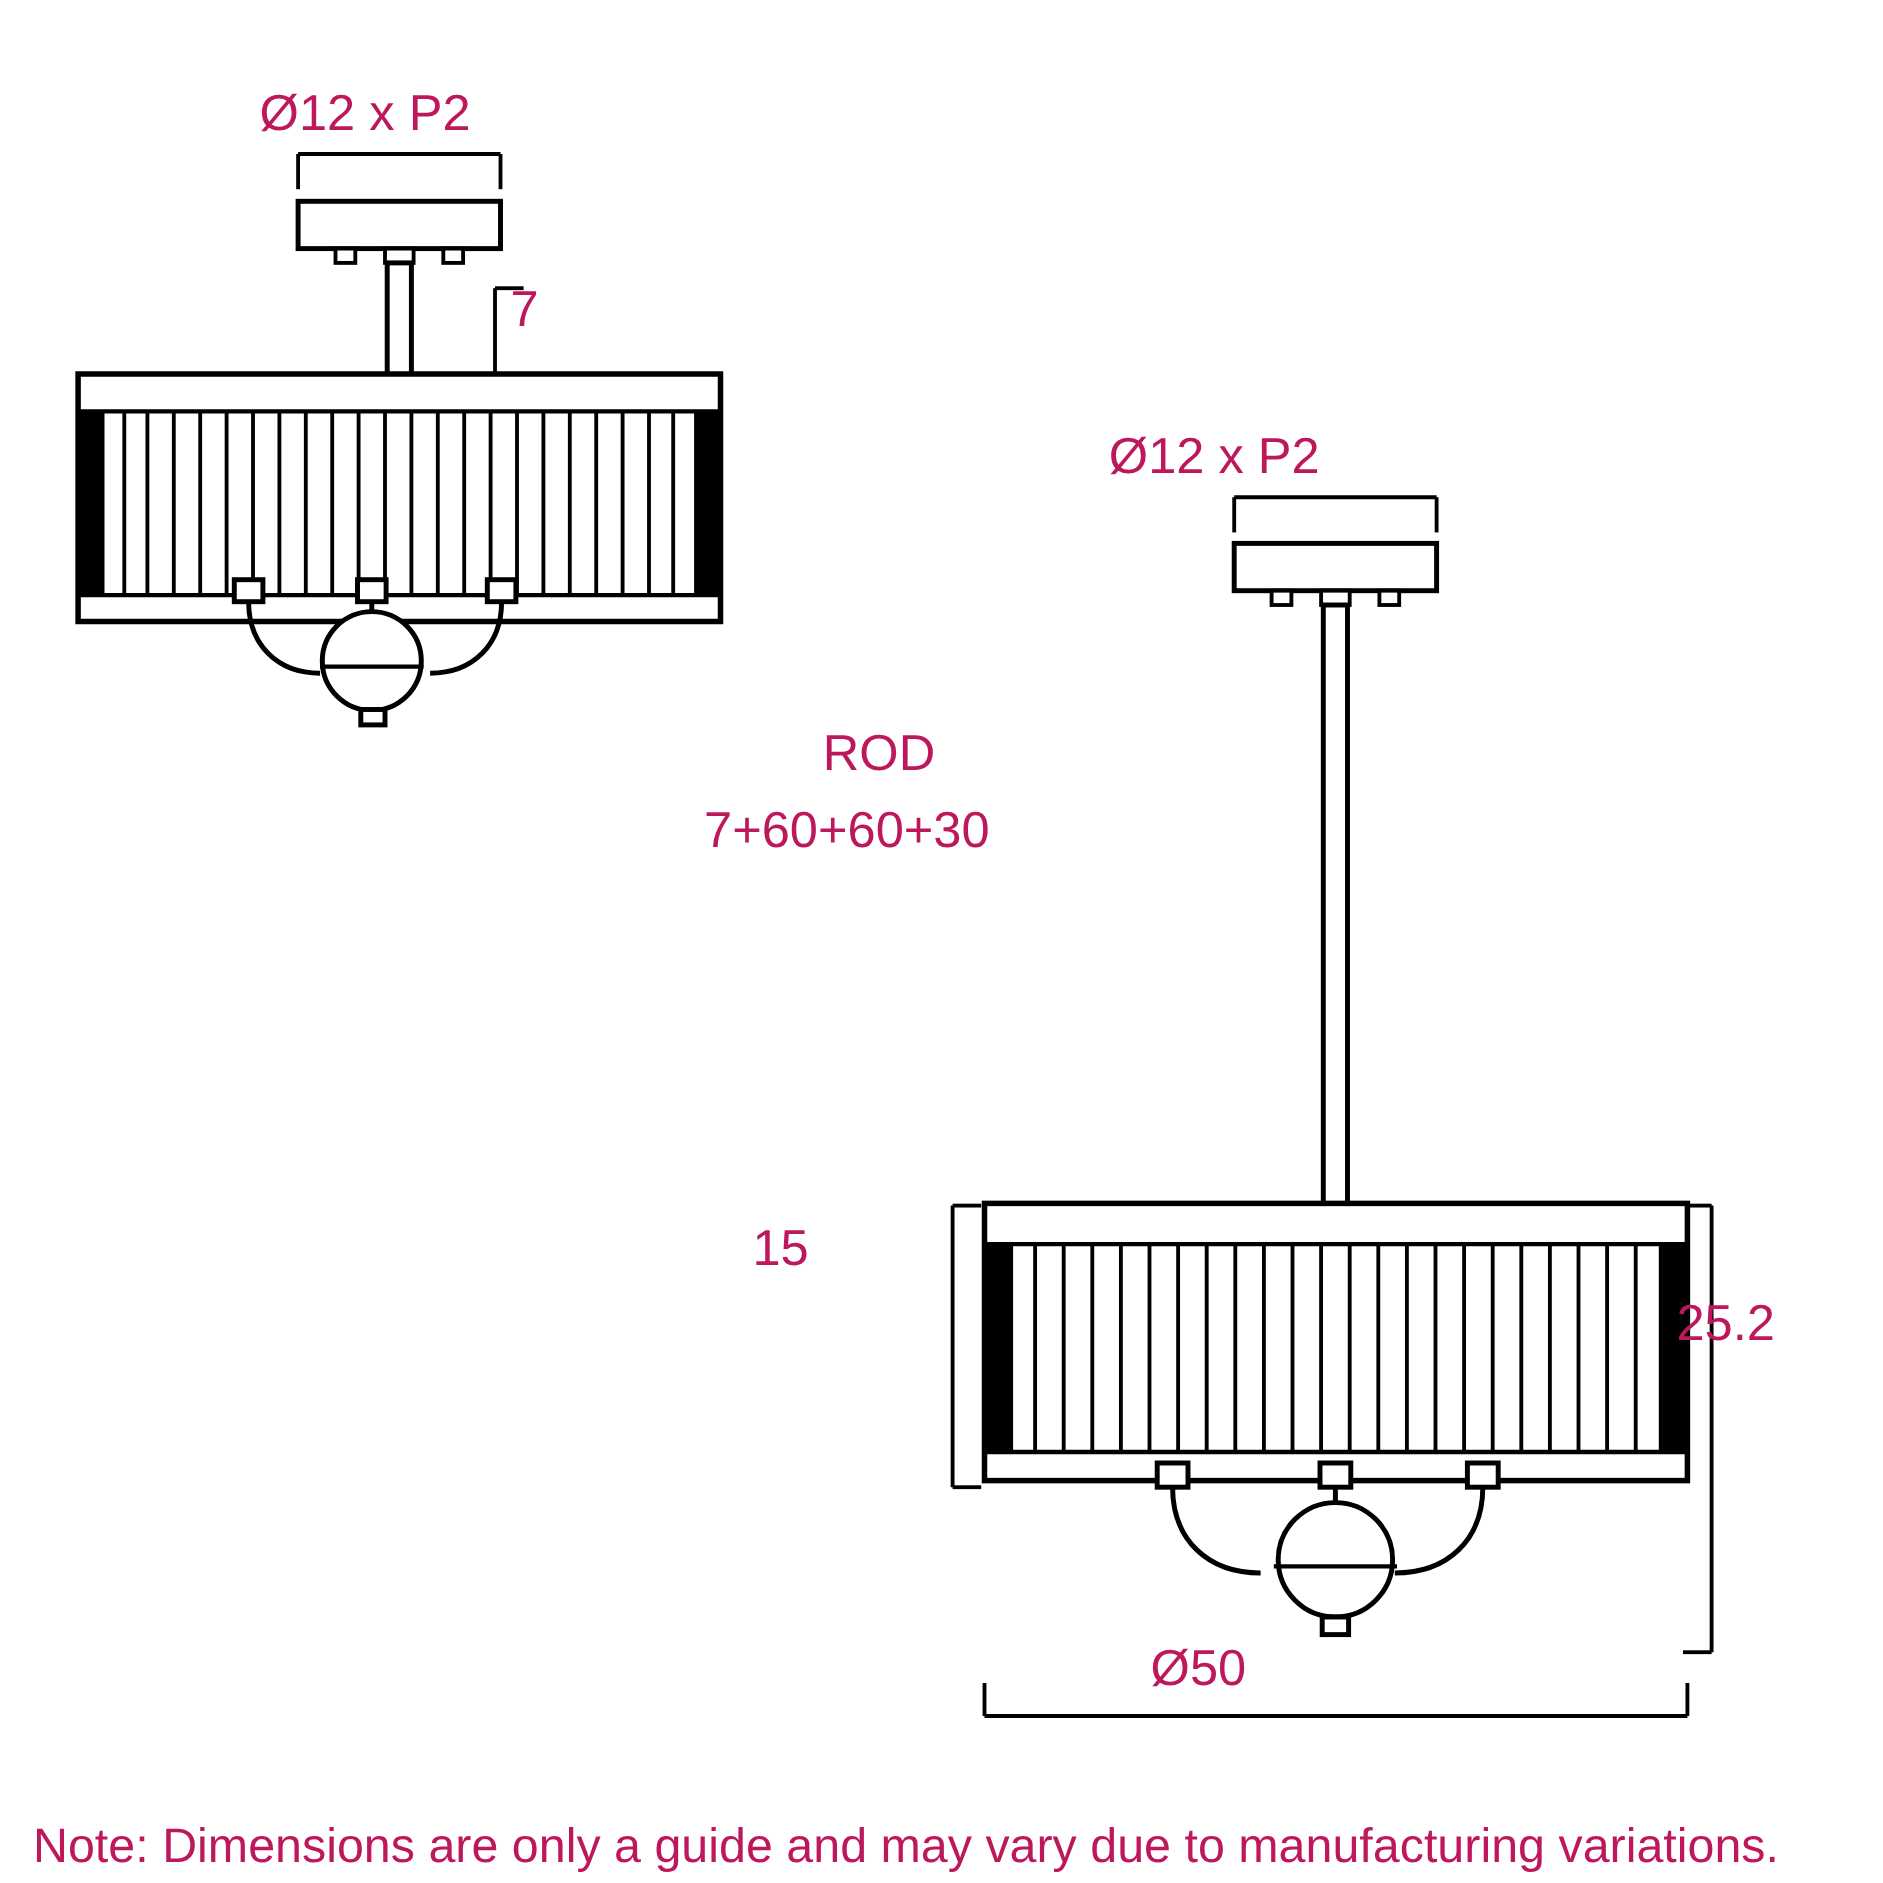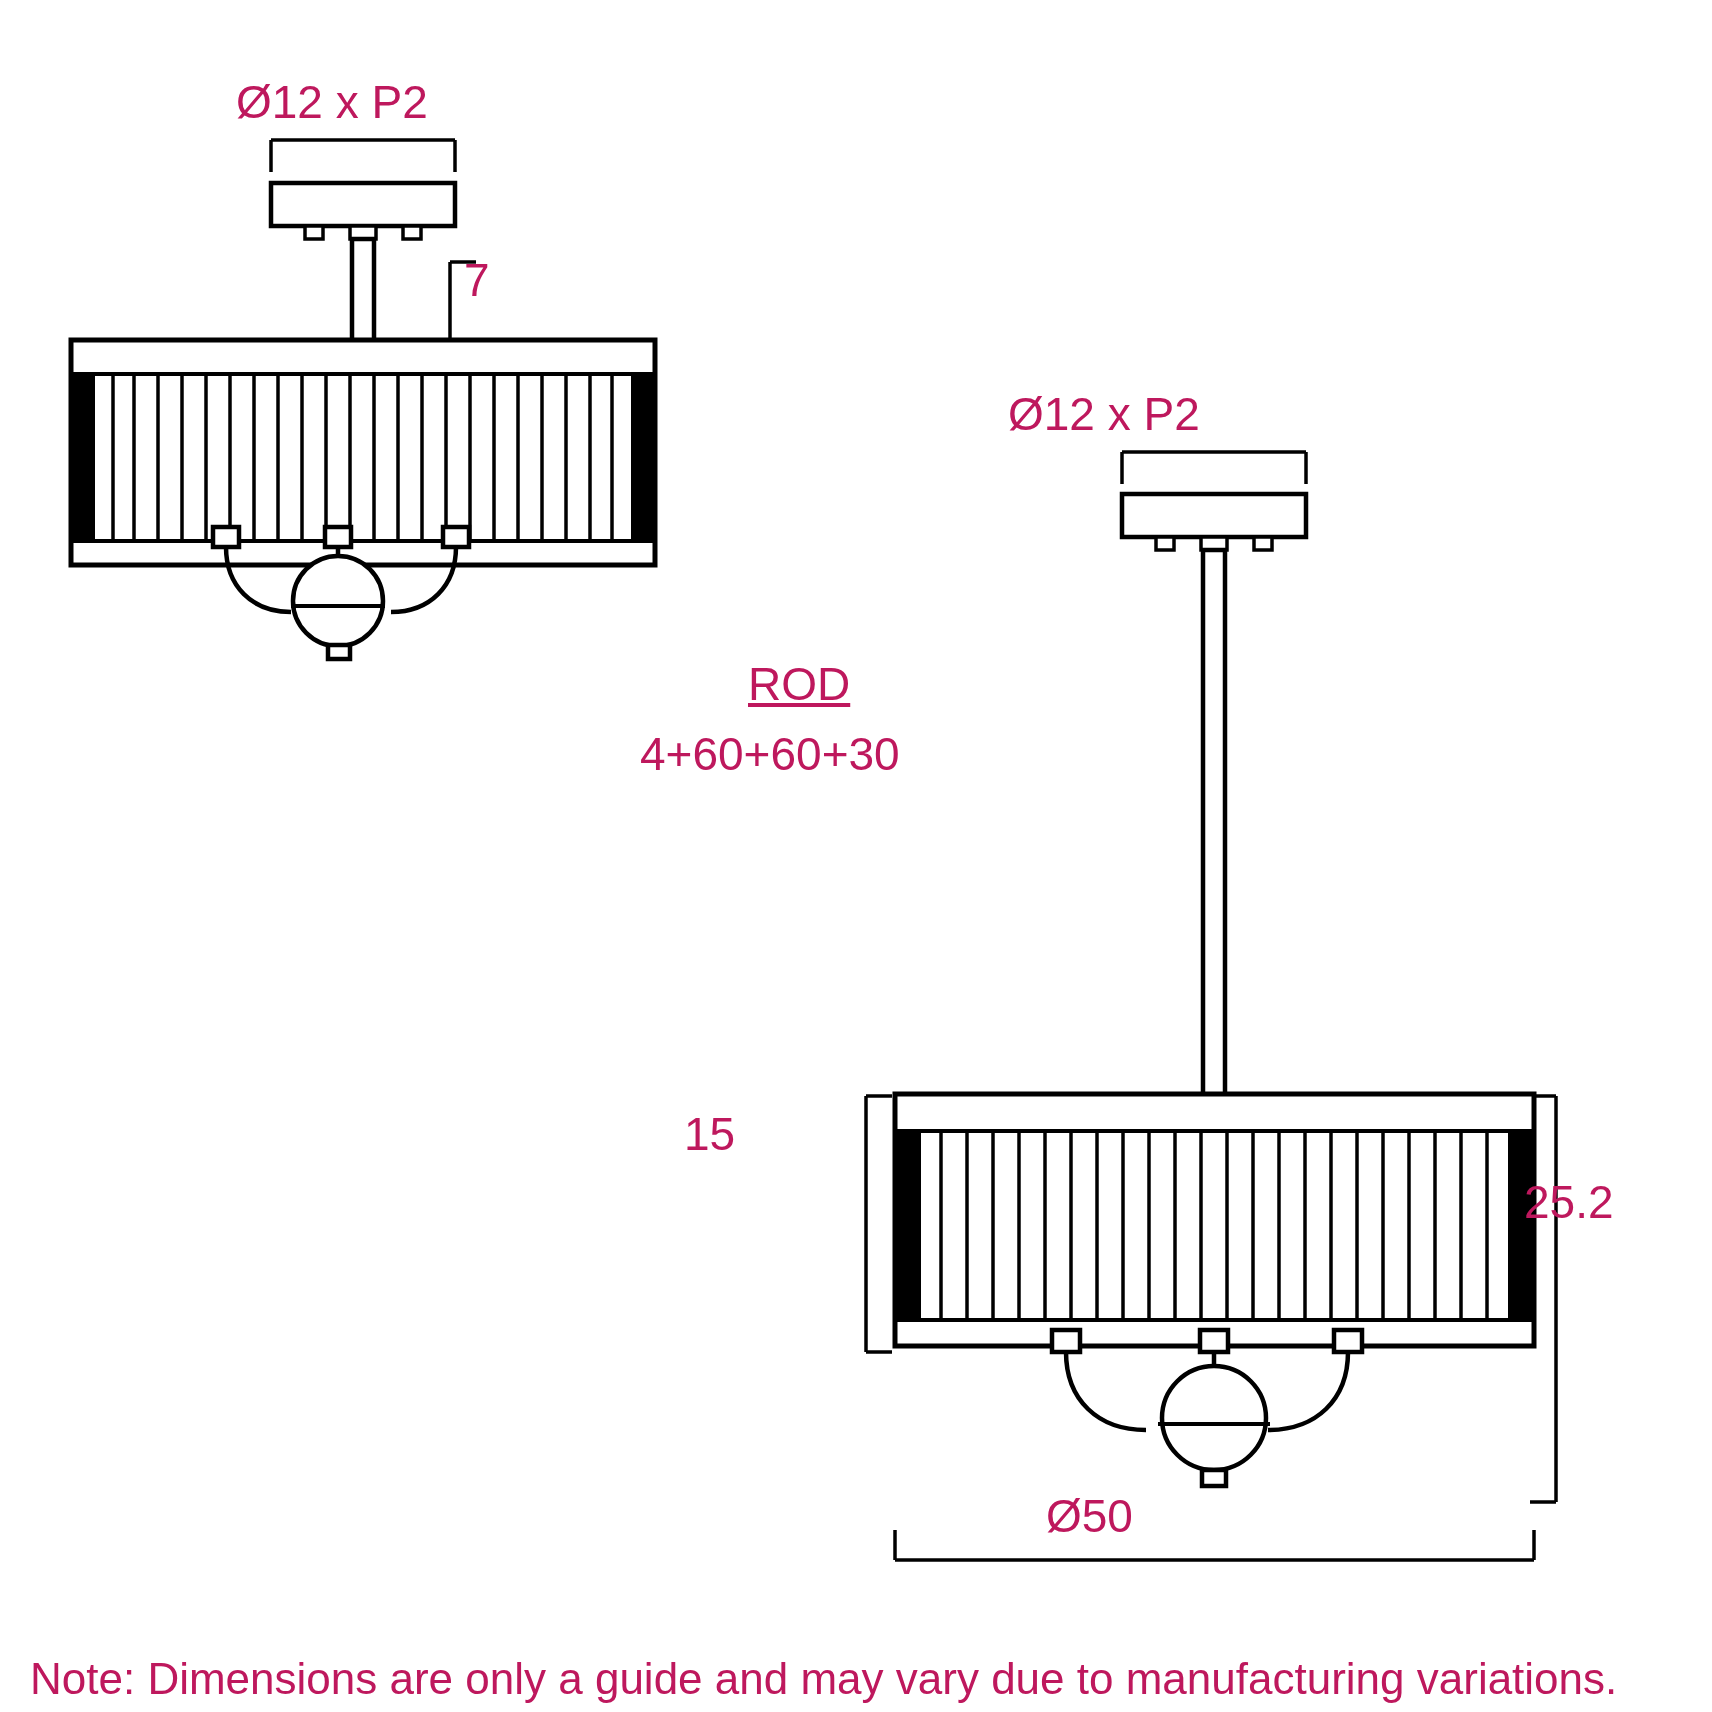--- a/index.html
+++ b/index.html
@@ -24,21 +24,21 @@
   .lbl {
     position: absolute;
     font-family: "Liberation Sans", sans-serif;
     color: #be185d;
     white-space: nowrap;
     line-height: 1.15;
   }
   #lbl-top-thread    { left: 236px;  top: 76px;   font-size: 46px; }
   #lbl-gap7          { left: 464px;  top: 254px;  font-size: 46px; }
   #lbl-bot-thread    { left: 1008px; top: 388px;  font-size: 46px; }
-  #lbl-rod-title     { left: 748px;  top: 658px;  font-size: 46px; text-decoration: underline; }
+  #lbl-rod-title     { left: 748px;  top: 658px;  font-size: 46px; }
   #lbl-rod-value     { left: 640px;  top: 728px;  font-size: 46px; }
   #lbl-shade-h       { left: 684px;  top: 1108px; font-size: 46px; }
   #lbl-total-h       { left: 1524px; top: 1176px; font-size: 46px; }
   #lbl-diam          { left: 1046px; top: 1490px; font-size: 46px; }
   #lbl-note          { left: 30px;   top: 1654px; font-size: 44px; }
 </style>
 </head>
 <body>
 
 <svg id="sheet" viewBox="0 0 1712 1712" xmlns="http://www.w3.org/2000/svg">
@@ -197,17 +197,17 @@
       <line x1="1158" y1="1424" x2="1270" y2="1424" stroke-width="4"></line>
       <rect x="1202" y="1470" width="24" height="16"></rect>
     </g>
   </g>
 </svg>
 
 <div class="lbl" id="lbl-top-thread">Ø12 x P2</div>
 <div class="lbl" id="lbl-gap7">7</div>
 <div class="lbl" id="lbl-bot-thread">Ø12 x P2</div>
 <div class="lbl" id="lbl-rod-title">ROD</div>
-<div class="lbl" id="lbl-rod-value">4+60+60+30</div>
+<div class="lbl" id="lbl-rod-value">7+60+60+30</div>
 <div class="lbl" id="lbl-shade-h">15</div>
 <div class="lbl" id="lbl-total-h">25.2</div>
 <div class="lbl" id="lbl-diam">Ø50</div>
 <div class="lbl" id="lbl-note">Note: Dimensions are only a guide and may vary due to manufacturing variations.</div>
 
 </body></html>

